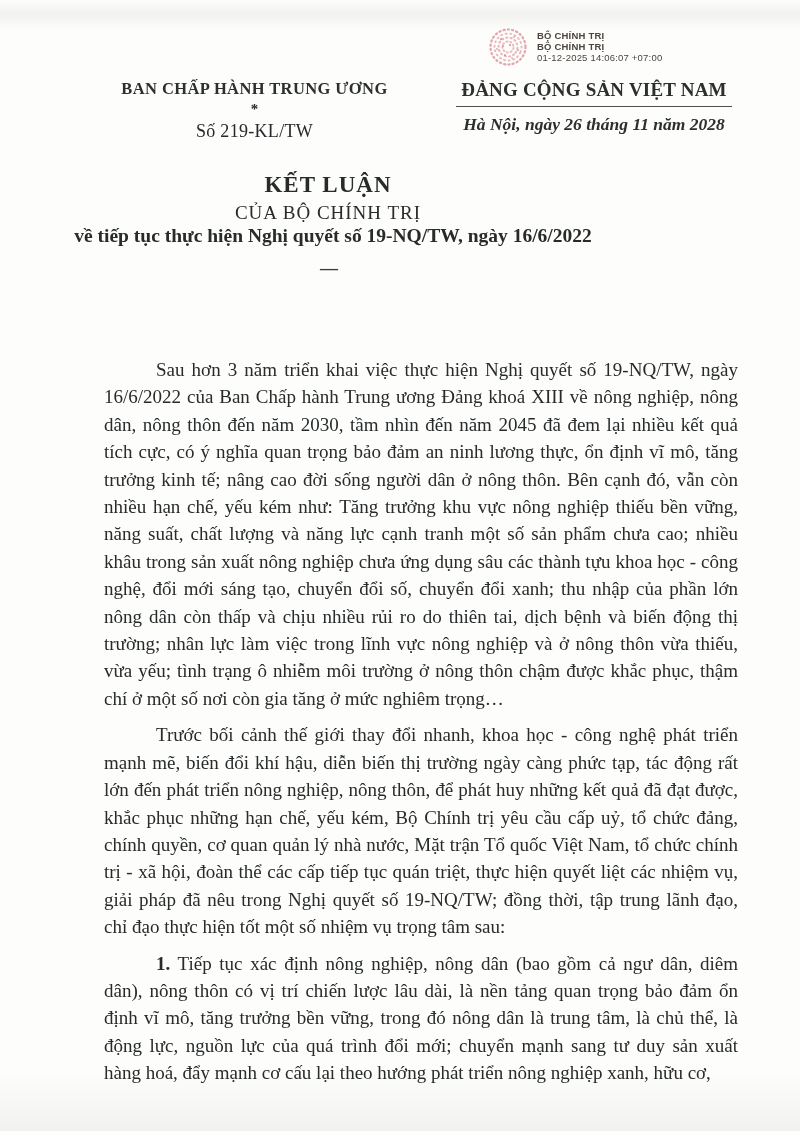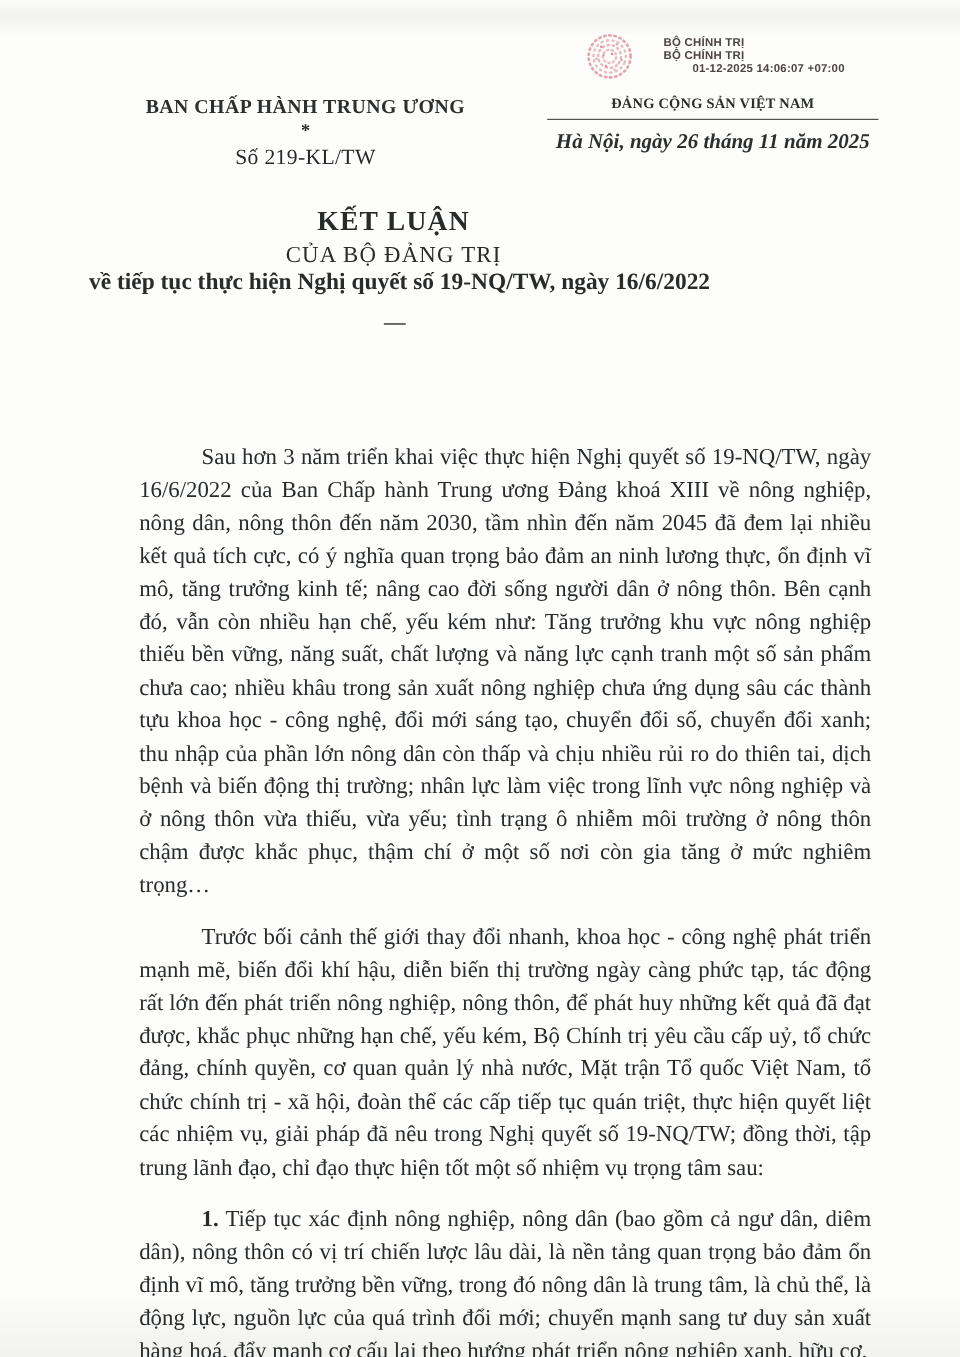--- a/index.html
+++ b/index.html
@@ -21,51 +21,51 @@
     position: absolute; inset: 0;
     background:
       linear-gradient(to bottom, rgba(210,212,208,0.00) 0px, rgba(210,212,208,0.28) 14px, rgba(210,212,208,0.0) 30px),
       linear-gradient(to top, rgba(215,216,212,0.30) 0px, rgba(215,216,212,0.0) 60px);
     pointer-events: none;
   }
 
   
   .stamp {
     position: absolute; left: 487px; top: 25px;
-    display: flex; align-items: flex-start; gap: 16px;
+    display: flex; align-items: flex-start;
   }
   .seal { width: 43px; height: 45px; flex: 0 0 auto; }
   .stamp-text {
     margin-left: 7px; margin-top: 5px;
     font-family: "Liberation Sans", sans-serif;
     font-size: 9.5px; line-height: 11px;
     font-weight: 700; color: #4b4441;
     letter-spacing: 0.2px;
     filter: blur(0.2px);
   }
-  .stamp-text .ts { font-weight: 700; margin-left: 24px; }
+  .stamp-text .ts { font-weight: 400; }
 
   
   .hdr-left {
     position: absolute; left: 92px; top: 79px; width: 325px;
     text-align: center;
   }
   .hdr-left .org {
     font-weight: 700; font-size: 16.5px; letter-spacing: 0.4px;
     color: #2b2f2e;
   }
   .hdr-left .star { font-size: 15px; line-height: 14px; margin-top: 3px; font-weight: 700; }
   .hdr-left .num { font-size: 18px; margin-top: 5px; letter-spacing: 0.3px; }
 
   .hdr-right {
     position: absolute; left: 438px; top: 79px; width: 312px;
     text-align: center;
   }
   .hdr-right .org {
-    font-weight: 700; font-size: 12px; letter-spacing: 0.2px;
+    font-weight: 700; font-size: 19px; letter-spacing: 0.2px;
     color: #2b2f2e;
   }
   .hdr-right .rule {
     width: 276px; height: 0; margin: 5px auto 0 auto;
     border-top: 1.6px solid #4c504e;
   }
   .hdr-right .date {
     margin-top: 7px;
     font-weight: 700; font-style: italic; font-size: 17.5px;
     color: #2b2f2e;
@@ -86,21 +86,21 @@
   }
 
   
   .body-text {
     position: absolute; left: 100px; top: 352px; width: 642px;
     font-size: 19px; line-height: 27.4px;
     text-align: justify;
     color: #272b2c;
     filter: blur(0.18px);
   }
-  .body-text p { margin: 16px; text-indent: 52px; }
+  .body-text p { margin: 4px; text-indent: 52px; }
   .body-text p + p { margin-top: 9px; }
   .b { font-weight: 700; }
 </style>
 </head>
 <body>
 
 <div class="page">
 
   <div class="stamp">
     <svg class="seal" viewBox="0 0 43 45" aria-hidden="true">
@@ -130,26 +130,26 @@
 
   <div class="hdr-left">
     <div class="org">BAN CHẤP HÀNH TRUNG ƯƠNG</div>
     <div class="star">*</div>
     <div class="num">Số 219-KL/TW</div>
   </div>
 
   <div class="hdr-right">
     <div class="org">ĐẢNG CỘNG SẢN VIỆT NAM</div>
     <div class="rule"></div>
-    <div class="date">Hà Nội, ngày 26 tháng 11 năm 2025</div>
+    <div class="date">Hà Nội, ngày 26 tháng 11 năm 2028</div>
   </div>
 
   <div class="title">
     <div class="t-main">KẾT LUẬN</div>
-    <div class="t-issuer">CỦA BỘ ĐẢNG TRỊ</div>
+    <div class="t-issuer">CỦA BỘ CHÍNH TRỊ</div>
     <div class="t-sub">về tiếp tục thực hiện Nghị quyết số 19-NQ/TW, ngày 16/6/2022</div>
     <div class="t-sep">—</div>
   </div>
 
   <div class="body-text">
     <p>Sau hơn 3 năm triển khai việc thực hiện Nghị quyết số 19-NQ/TW, ngày 16/6/2022 của Ban Chấp hành Trung ương Đảng khoá XIII về nông nghiệp, nông dân, nông thôn đến năm 2030, tầm nhìn đến năm 2045 đã đem lại nhiều kết quả tích cực, có ý nghĩa quan trọng bảo đảm an ninh lương thực, ổn định vĩ mô, tăng trưởng kinh tế; nâng cao đời sống người dân ở nông thôn. Bên cạnh đó, vẫn còn nhiều hạn chế, yếu kém như: Tăng trưởng khu vực nông nghiệp thiếu bền vững, năng suất, chất lượng và năng lực cạnh tranh một số sản phẩm chưa cao; nhiều khâu trong sản xuất nông nghiệp chưa ứng dụng sâu các thành tựu khoa học - công nghệ, đổi mới sáng tạo, chuyển đổi số, chuyển đổi xanh; thu nhập của phần lớn nông dân còn thấp và chịu nhiều rủi ro do thiên tai, dịch bệnh và biến động thị trường; nhân lực làm việc trong lĩnh vực nông nghiệp và ở nông thôn vừa thiếu, vừa yếu; tình trạng ô nhiễm môi trường ở nông thôn chậm được khắc phục, thậm chí ở một số nơi còn gia tăng ở mức nghiêm trọng…</p>
     <p>Trước bối cảnh thế giới thay đổi nhanh, khoa học - công nghệ phát triển mạnh mẽ, biến đổi khí hậu, diễn biến thị trường ngày càng phức tạp, tác động rất lớn đến phát triển nông nghiệp, nông thôn, để phát huy những kết quả đã đạt được, khắc phục những hạn chế, yếu kém, Bộ Chính trị yêu cầu cấp uỷ, tổ chức đảng, chính quyền, cơ quan quản lý nhà nước, Mặt trận Tổ quốc Việt Nam, tổ chức chính trị - xã hội, đoàn thể các cấp tiếp tục quán triệt, thực hiện quyết liệt các nhiệm vụ, giải pháp đã nêu trong Nghị quyết số 19-NQ/TW; đồng thời, tập trung lãnh đạo, chỉ đạo thực hiện tốt một số nhiệm vụ trọng tâm sau:</p>
     <p><span class="b">1.</span><span> Tiếp tục xác định nông nghiệp, nông dân (bao gồm cả ngư dân, diêm dân), nông thôn có vị trí chiến lược lâu dài, là nền tảng quan trọng bảo đảm ổn định vĩ mô, tăng trưởng bền vững, trong đó nông dân là trung tâm, là chủ thể, là động lực, nguồn lực của quá trình đổi mới; chuyển mạnh sang tư duy sản xuất hàng hoá, đẩy mạnh cơ cấu lại theo hướng phát triển nông nghiệp xanh, hữu cơ,</span></p>
   </div>
 

